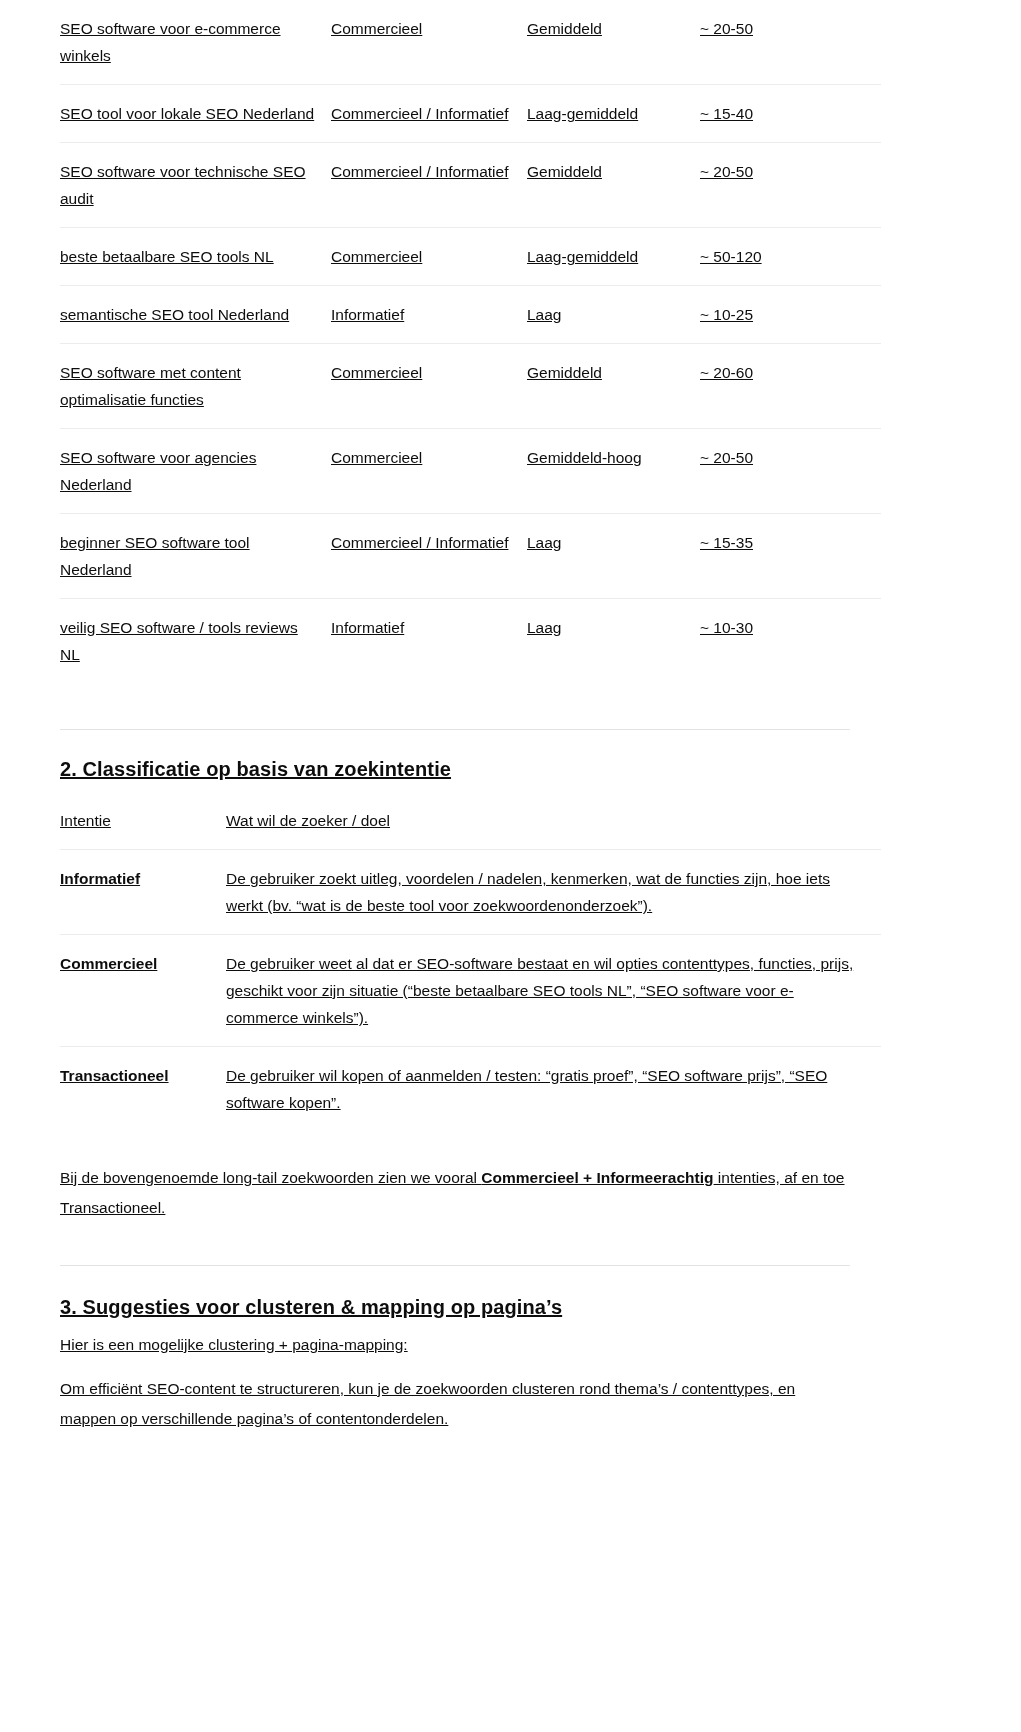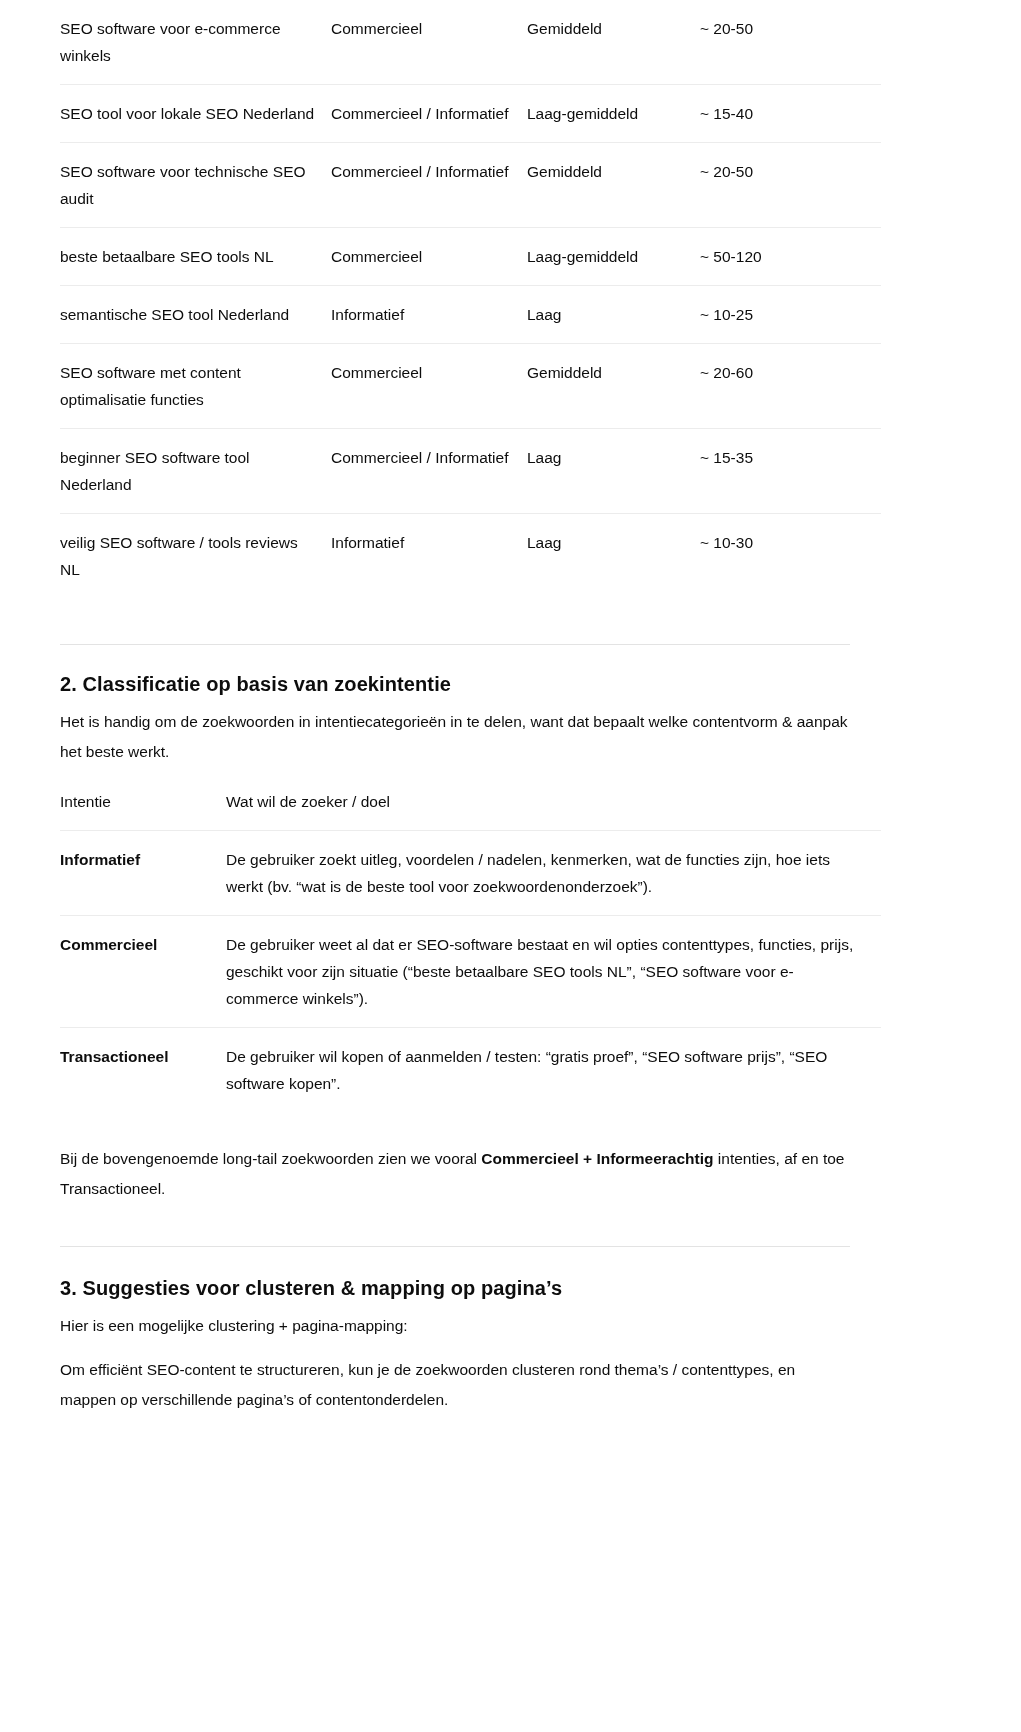--- a/index.html
+++ b/index.html
@@ -14,20 +14,21 @@
     color: #0d0d0d;
     overflow: hidden;
   }
   .page {
     position: relative;
     width: 1021px;
     height: 1732px;
     box-sizing: border-box;
     padding: 0 60px;
     background: #ffffff;
+    text-decoration: underline;
   }
 
   
   table.kw {
     width: 821px;
     border-collapse: collapse;
     table-layout: fixed;
     margin: 0;
   }
   table.kw td, table.kw th {
@@ -143,41 +144,46 @@
         <td class="c3">Laag</td>
         <td class="c4">~ 10-25</td>
       </tr>
       <tr>
         <td class="c1">SEO software met content optimalisatie functies</td>
         <td class="c2">Commercieel</td>
         <td class="c3">Gemiddeld</td>
         <td class="c4">~ 20-60</td>
       </tr>
       <tr>
+        <td class="c1">SEO software voor agencies Nederland</td>
+        <td class="c2">Commercieel</td>
+        <td class="c3">Gemiddeld-hoog</td>
+        <td class="c4">~ 20-50</td>
+      </tr>
+      <tr>
         <td class="c1">beginner SEO software tool Nederland</td>
         <td class="c2">Commercieel / Informatief</td>
         <td class="c3">Laag</td>
         <td class="c4">~ 15-35</td>
       </tr>
       <tr>
         <td class="c1">veilig SEO software / tools reviews NL</td>
         <td class="c2">Informatief</td>
         <td class="c3">Laag</td>
         <td class="c4">~ 10-30</td>
       </tr>
     </tbody>
   </table>
 
   <div class="rule-wrap-1">
     <hr class="rule">
   </div>
 
   <div class="block-sec2">
     <h2 class="section-title">2. Classificatie op basis van zoekintentie</h2>
-    <p class="body tight">Het is handig om de zoekwoorden in intentiecategorieën in te delen, want dat bepaalt welke contentvorm &amp; aanpak het beste werkt.</p>
 
     <table class="kw intent-table">
       <colgroup>
           <col class="i1">
           <col class="i2">
         </colgroup>
       <thead>
         <tr>
           <th>Intentie</th>
           <th>Wat wil de zoeker / doel</th>

